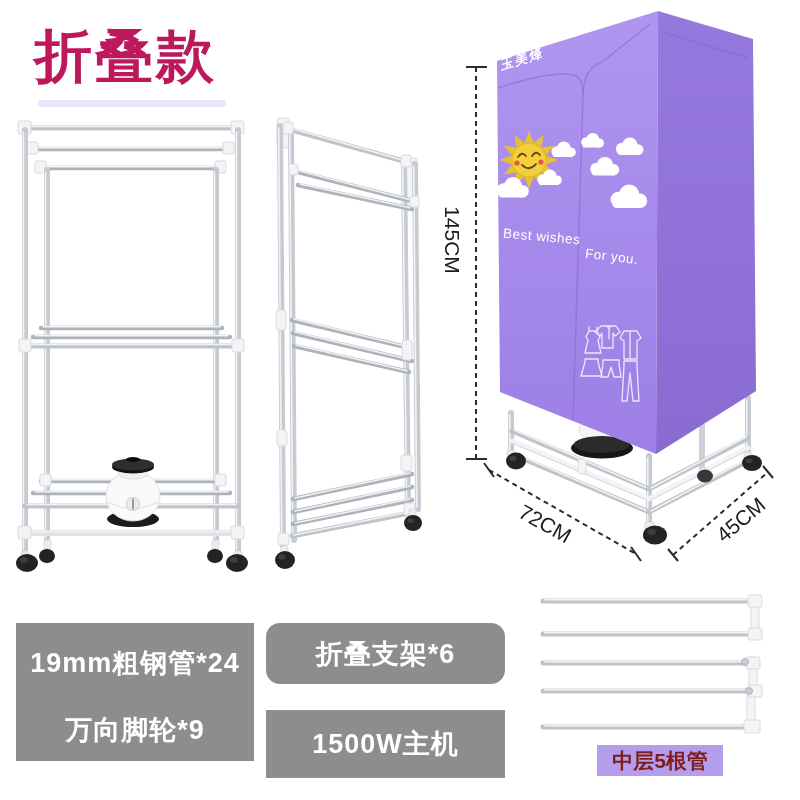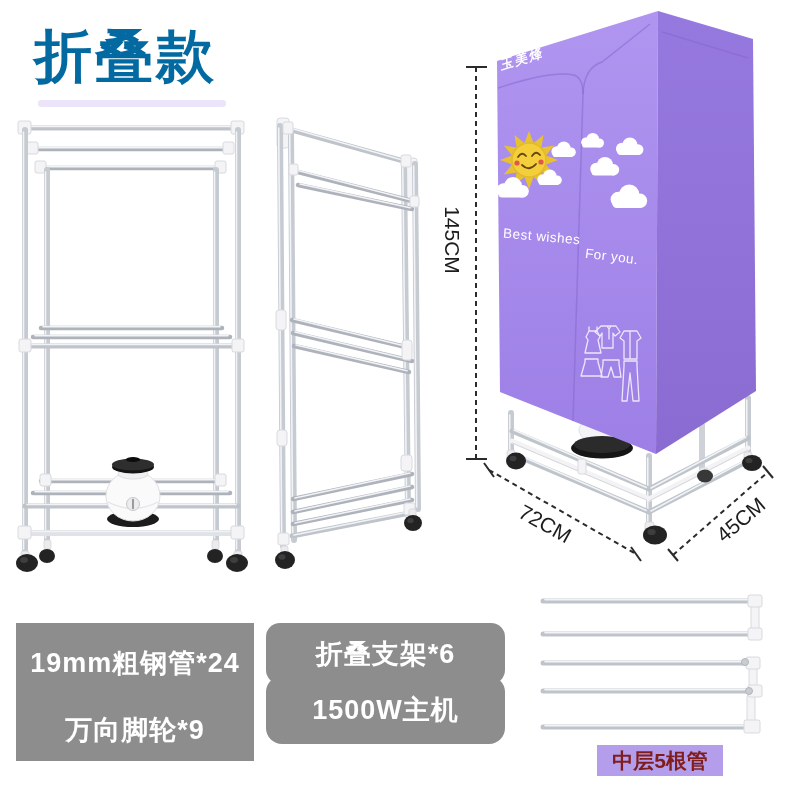--- a/index.html
+++ b/index.html
@@ -17,40 +17,40 @@
   .fit{fill:#f4f4f6;stroke:#d9dadf;stroke-width:1}
   .caster{fill:#232323}
   .castHi{fill:#4a4a4a;opacity:.7}
   .stem{fill:#ececee;stroke:#d4d4d8;stroke-width:.8}
   .dim{stroke:#2b2b2b;stroke-width:2;stroke-dasharray:5 4;fill:none}
   .tick{stroke:#2b2b2b;stroke-width:2;fill:none}
   .seam{stroke:#8568cf;stroke-width:1.5;fill:none;opacity:.55}
   .garb{stroke:#ffffff;stroke-width:1.3;fill:none;opacity:.8;stroke-linejoin:round;stroke-linecap:round}
   
   .page-title{
-    left:34px;top:26px;font-size:58px;font-weight:800;color:#0369a1;letter-spacing:3px;line-height:1.05;
+    left:34px;top:26px;font-size:58px;font-weight:800;color:#be185d;letter-spacing:3px;line-height:1.05;
   }
   .title-underline{left:38px;top:100px;width:188px;height:7px;background:#ece5fa;border-radius:3px;}
   .brand{left:500px;top:57px;width:72px;color:#fff;font-size:13px;font-weight:700;font-style:italic;
     letter-spacing:2px;transform:rotate(-17deg);transform-origin:left center;white-space:nowrap;}
   .slogan{color:#ffffff;font-size:13.5px;letter-spacing:.5px;white-space:nowrap;}
   .slogan-left{left:503px;top:229px;transform:rotate(5deg);}
   .slogan-right{left:585px;top:249px;transform:rotate(7deg);}
   .dim-label{font-size:21px;color:#1c1c1c;text-align:center;white-space:nowrap;}
   .dim-h{left:417px;top:228px;width:70px;transform:rotate(90deg);}
   .dim-w{left:505px;top:512px;width:80px;transform:rotate(29deg);}
   .dim-d{left:701px;top:508px;width:80px;transform:rotate(-40deg);}
   .spec-box{
     background:#8d8d8d;color:#ffffff;font-weight:700;font-size:27px;letter-spacing:1px;
     display:flex;align-items:center;justify-content:center;white-space:nowrap;
   }
   .spec-1{left:16px;top:623px;width:238px;height:79px;}
   .spec-2{left:266px;top:623px;width:239px;height:61px;border-radius:14px;}
   .spec-3{left:16px;top:698px;width:238px;height:63px;}
-  .spec-4{left:266px;top:676px;width:239px;height:68px;border-radius:16px;}
+  .spec-4{left:266px;top:710px;width:239px;height:68px;}
   .tube-label{
     left:597px;top:745px;width:126px;height:31px;background:#b49dea;color:#7f1d1d;
     font-size:21px;font-weight:700;display:flex;align-items:center;justify-content:center;white-space:nowrap;
   }
 </style>
 </head>
 <body>
 
 <svg id="art" width="800" height="800" viewBox="0 0 800 800">
   <defs>

